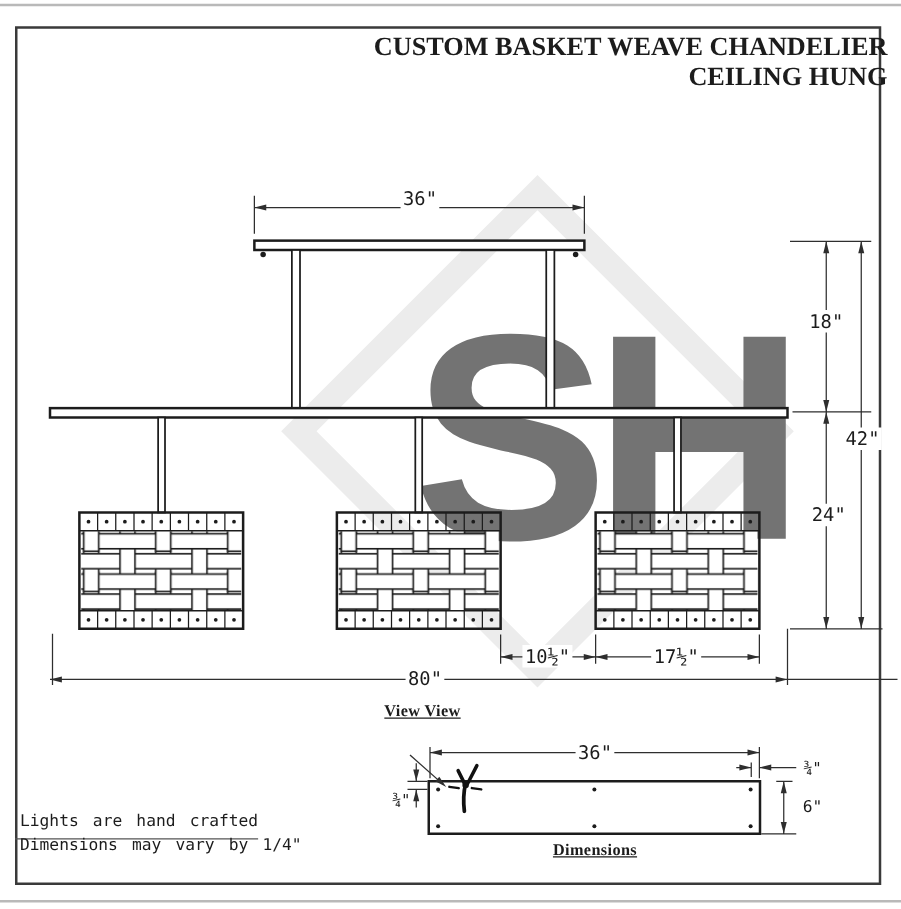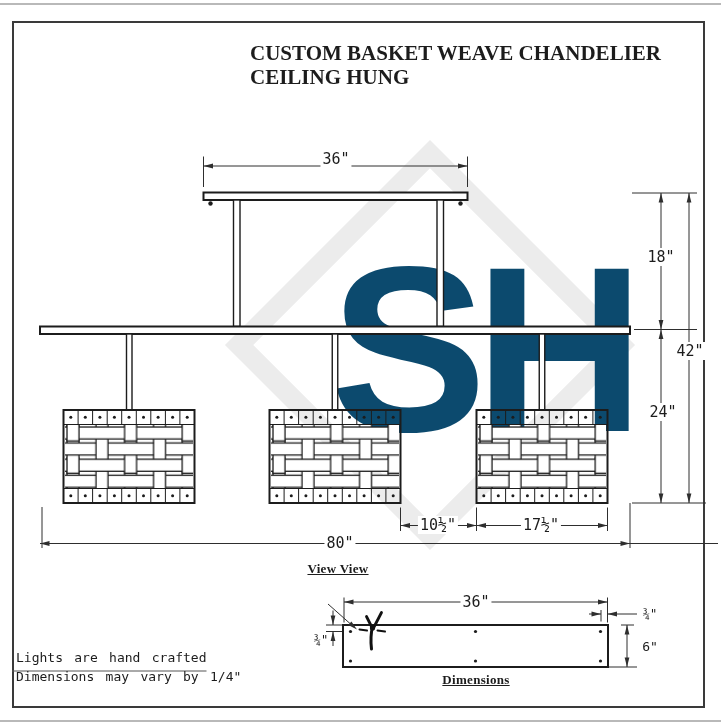--- a/index.html
+++ b/index.html
@@ -6,30 +6,30 @@
   #page{position:relative;width:721px;height:727px;background:#ffffff;overflow:hidden;
         font-family:"DejaVu Sans Mono",monospace;color:#1c1c1c;}
   .scanline{position:absolute;left:0;width:721px;height:2px;background:#b9b9b9;}
   #border-frame{position:absolute;left:12px;top:21px;width:693px;height:687px;
         border:2px solid #3a3a3a;box-sizing:border-box;}
   
   #wm-diamond{position:absolute;left:285px;top:200px;width:290px;height:290px;
         border:20px solid #ececec;transform:rotate(45deg);box-sizing:border-box;}
   #wm-text{position:absolute;left:330px;top:232px;width:360px;height:240px;
         font-family:"Liberation Sans",sans-serif;font-weight:bold;font-size:235px;
-        line-height:235px;letter-spacing:-12px;color:#0c4a6e;}
+        line-height:235px;letter-spacing:-12px;color:#737373;}
   svg{position:absolute;left:0;top:0;}
   
   .lbl{position:absolute;transform:translate(-50%,-50%);white-space:nowrap;
        background:#fff;padding:0 2px;font-size:15px;z-index:3;}
   .sm{font-size:12px;}
   .md{font-size:13px;}
   .serif-lbl{font-family:"Liberation Serif",serif;font-weight:600;font-size:13px;
        text-decoration:underline;background:transparent;letter-spacing:.3px;}
-  #title-block{position:absolute;left:250px;top:42px;width:460px;text-align:left;
+  #title-block{position:absolute;left:250px;top:26px;width:460px;text-align:right;
        font-family:"Liberation Serif",serif;font-weight:bold;font-size:21px;
        line-height:23px;z-index:3;}
   #title-line2{margin-top:1px;}
   #wiring-note{position:absolute;left:199px;top:588px;font-size:12.5px;line-height:16px;
        word-spacing:3px;z-index:3;}
   #footnotes{position:absolute;left:16px;top:648px;font-size:13px;line-height:19px;
        word-spacing:3.5px;z-index:3;}
 </style>
 </head>
 <body>

